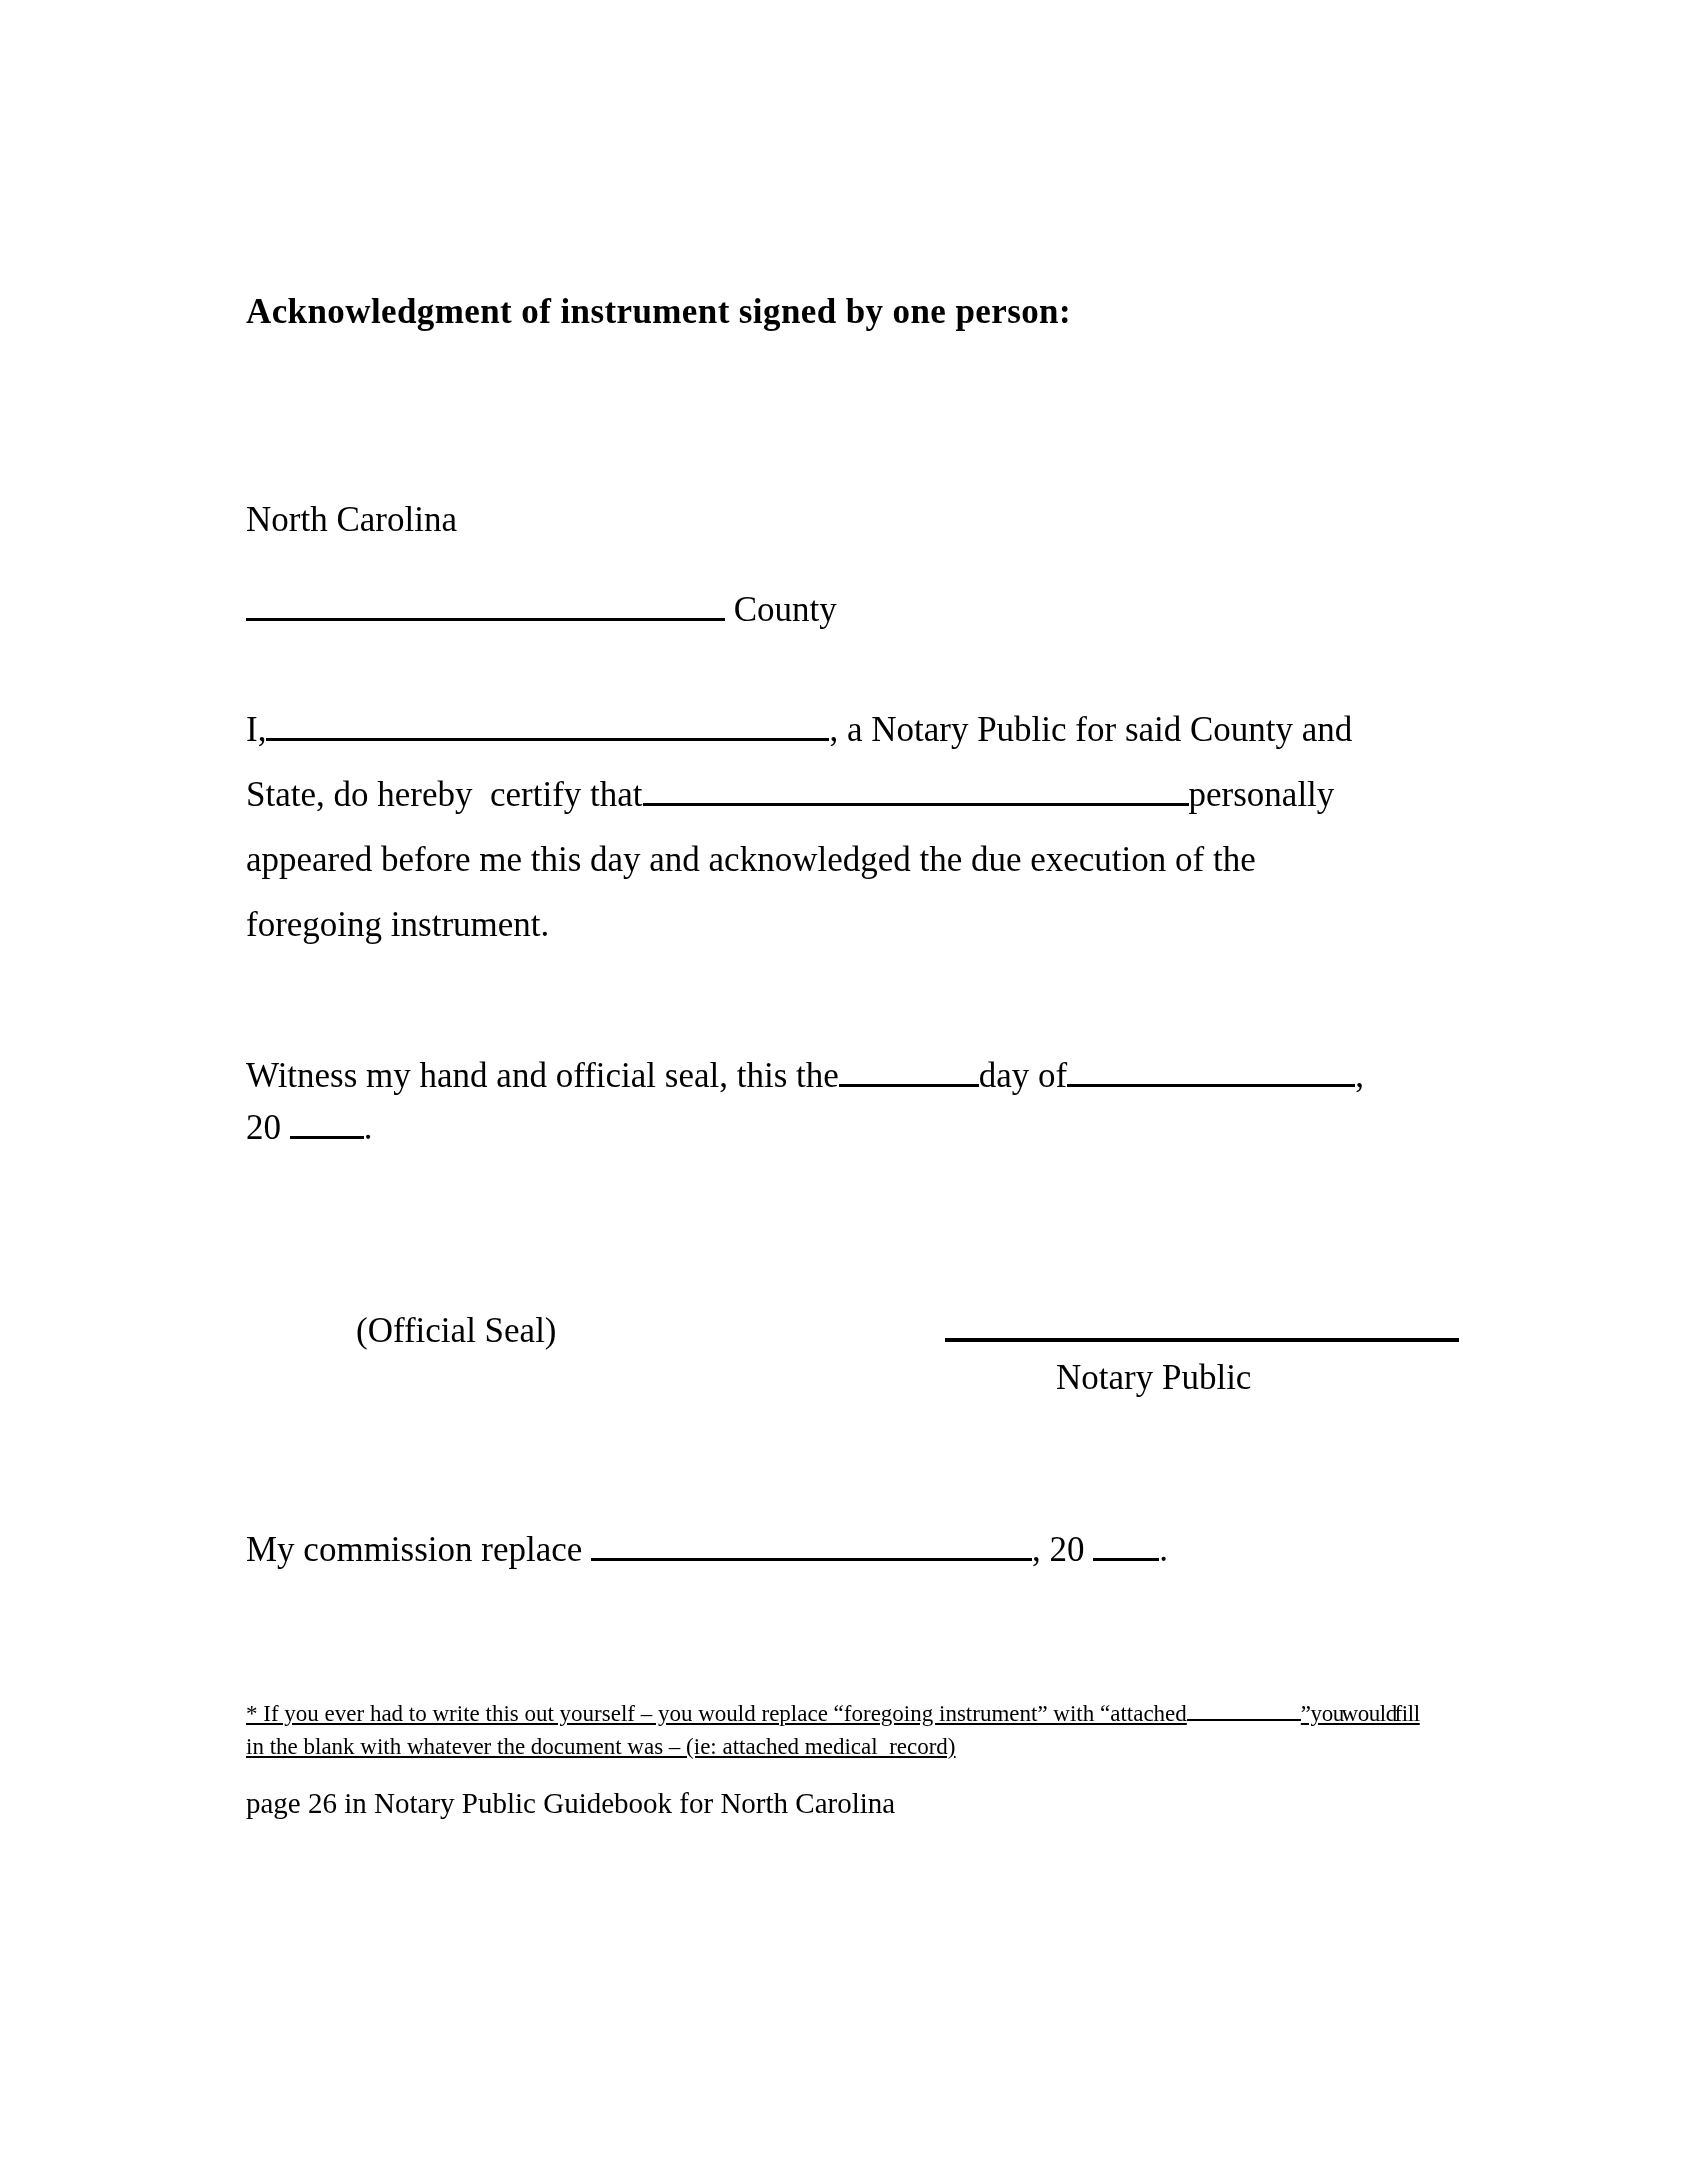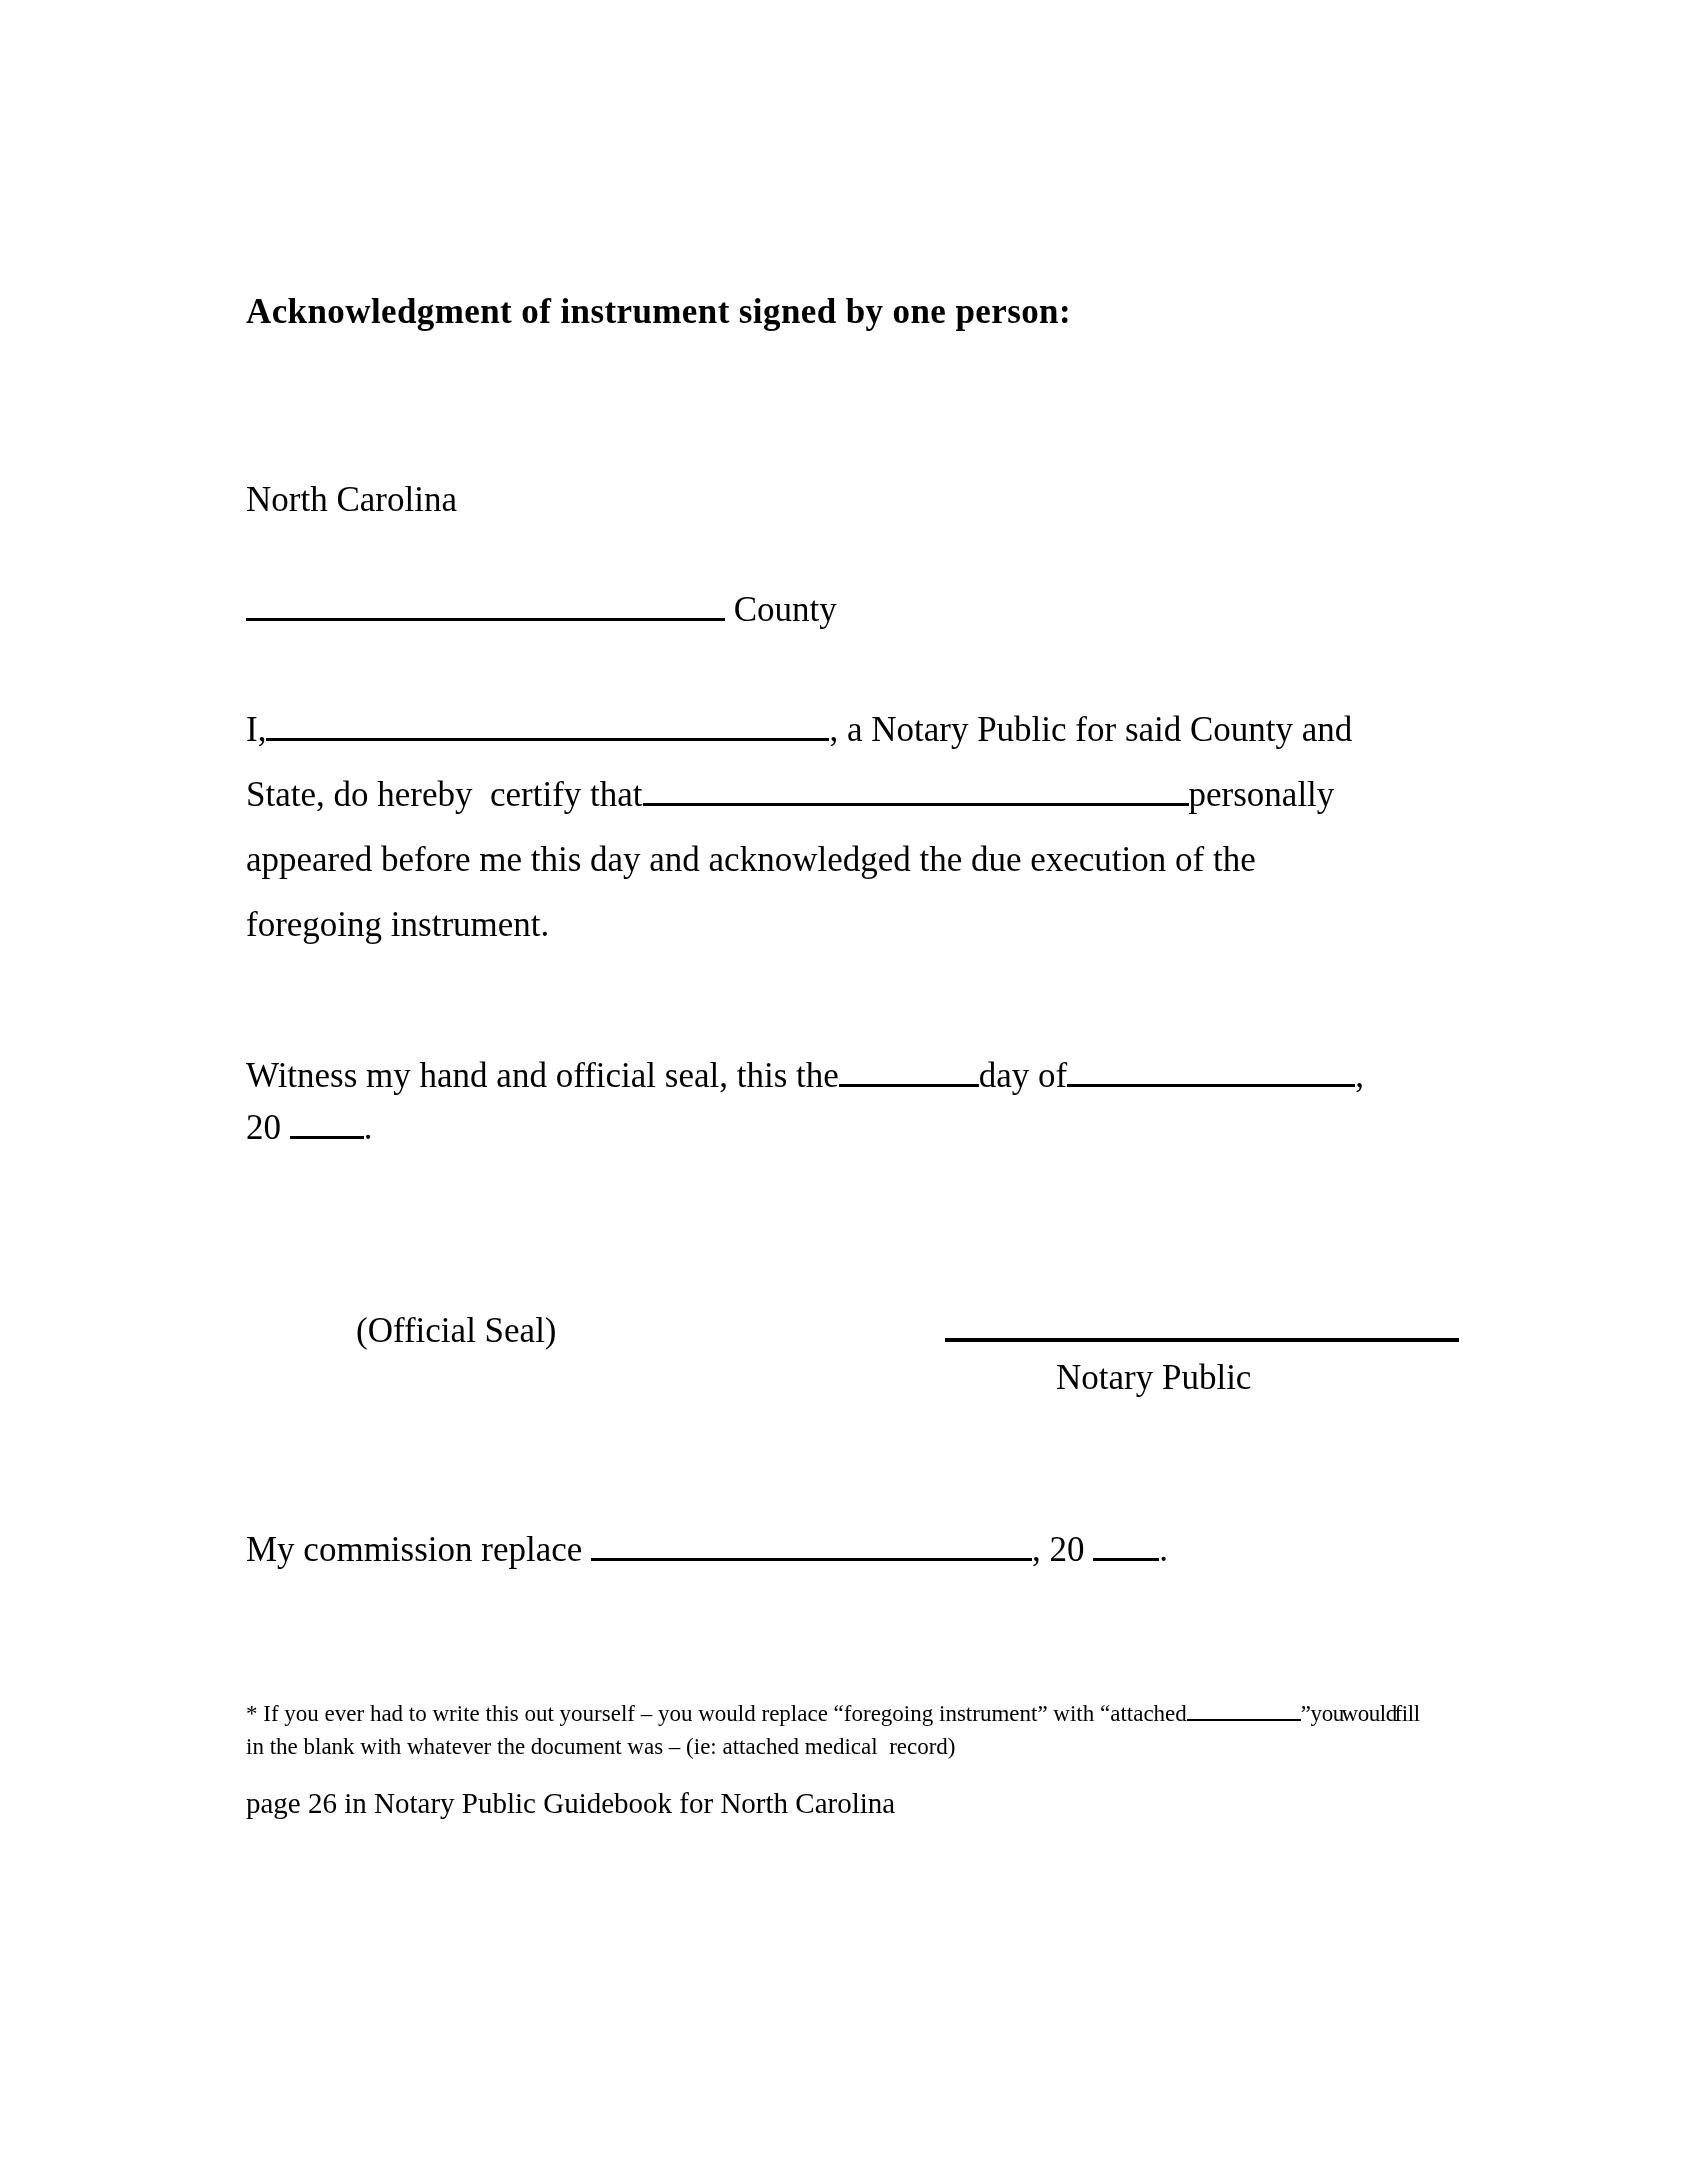--- a/index.html
+++ b/index.html
@@ -36,34 +36,35 @@
   }
   .blank-thin { border-bottom-width: 2.6px; }
   .sig-line {
     position: absolute;
     border-top: 4.4px solid #000000;
     height: 0;
   }
   .footnote {
     font-size: 23px;
     line-height: 33px;
+    text-decoration: underline;
   }
   .pageref { font-size: 29px; }
   .squish  { word-spacing: -0.34em; letter-spacing: -0.4px; }
 </style>
 </head>
 <body>
 
 <div class="page">
 
   <div class="abs title" style="top:292px">
     <span>Acknowledgment of instrument signed by one person:</span>
   </div>
 
-  <div class="abs" style="top:480px">
+  <div class="abs" style="top:500px">
     <span>North Carolina</span>
   </div>
 
   <div class="abs" style="top:590px">
     <span class="blank" style="width:479px"></span><span> County</span>
   </div>
 
   <div class="abs para" style="top:697px">
     <div><span>I,</span><span class="blank" style="width:563px"></span><span>, a Notary Public for said County and</span></div>
     <div><span>State, do hereby  certify that</span><span class="blank" style="width:546px"></span><span>personally</span></div>

